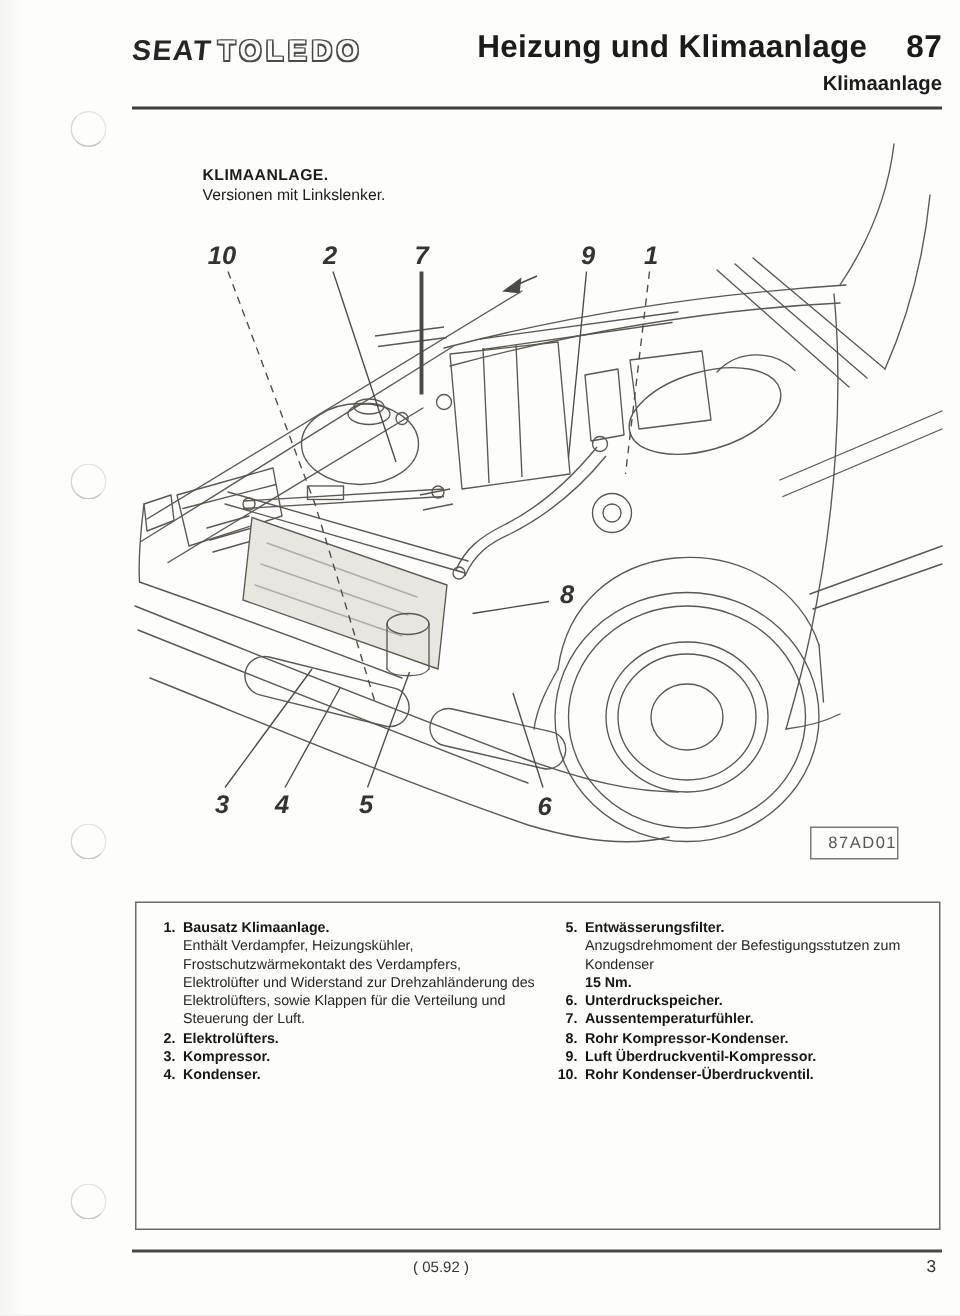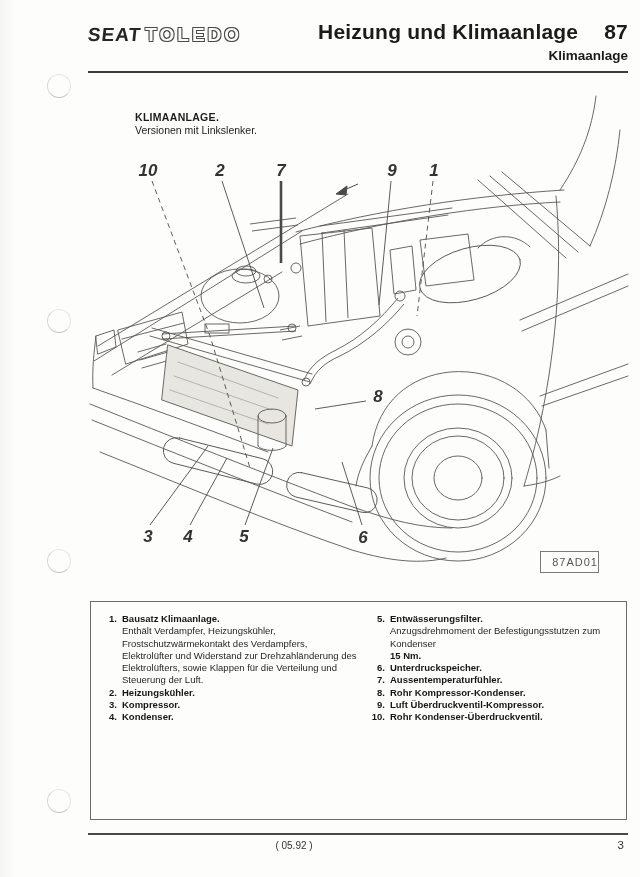--- a/index.html
+++ b/index.html
@@ -218,21 +218,21 @@
       <div class="li">
         <span class="num">1.</span>
         <div class="txt">
           <span class="t">Bausatz Klimaanlage.</span>
           <span class="d">Enthält Verdampfer, Heizungskühler, Frostschutzwärmekontakt des Verdampfers, Elektrolüfter und Widerstand zur Drehzahländerung des Elektrolüfters, sowie Klappen für die Verteilung und Steuerung der Luft.</span>
         </div>
       </div>
       <div class="li">
         <span class="num">2.</span>
         <div class="txt">
-            <span class="t">Heizungskühler.</span>
+            <span class="t">Elektrolüfters.</span>
           </div>
       </div>
       <div class="li">
         <span class="num">3.</span>
         <div class="txt">
             <span class="t">Kompressor.</span>
           </div>
       </div>
       <div class="li">
         <span class="num">4.</span>

